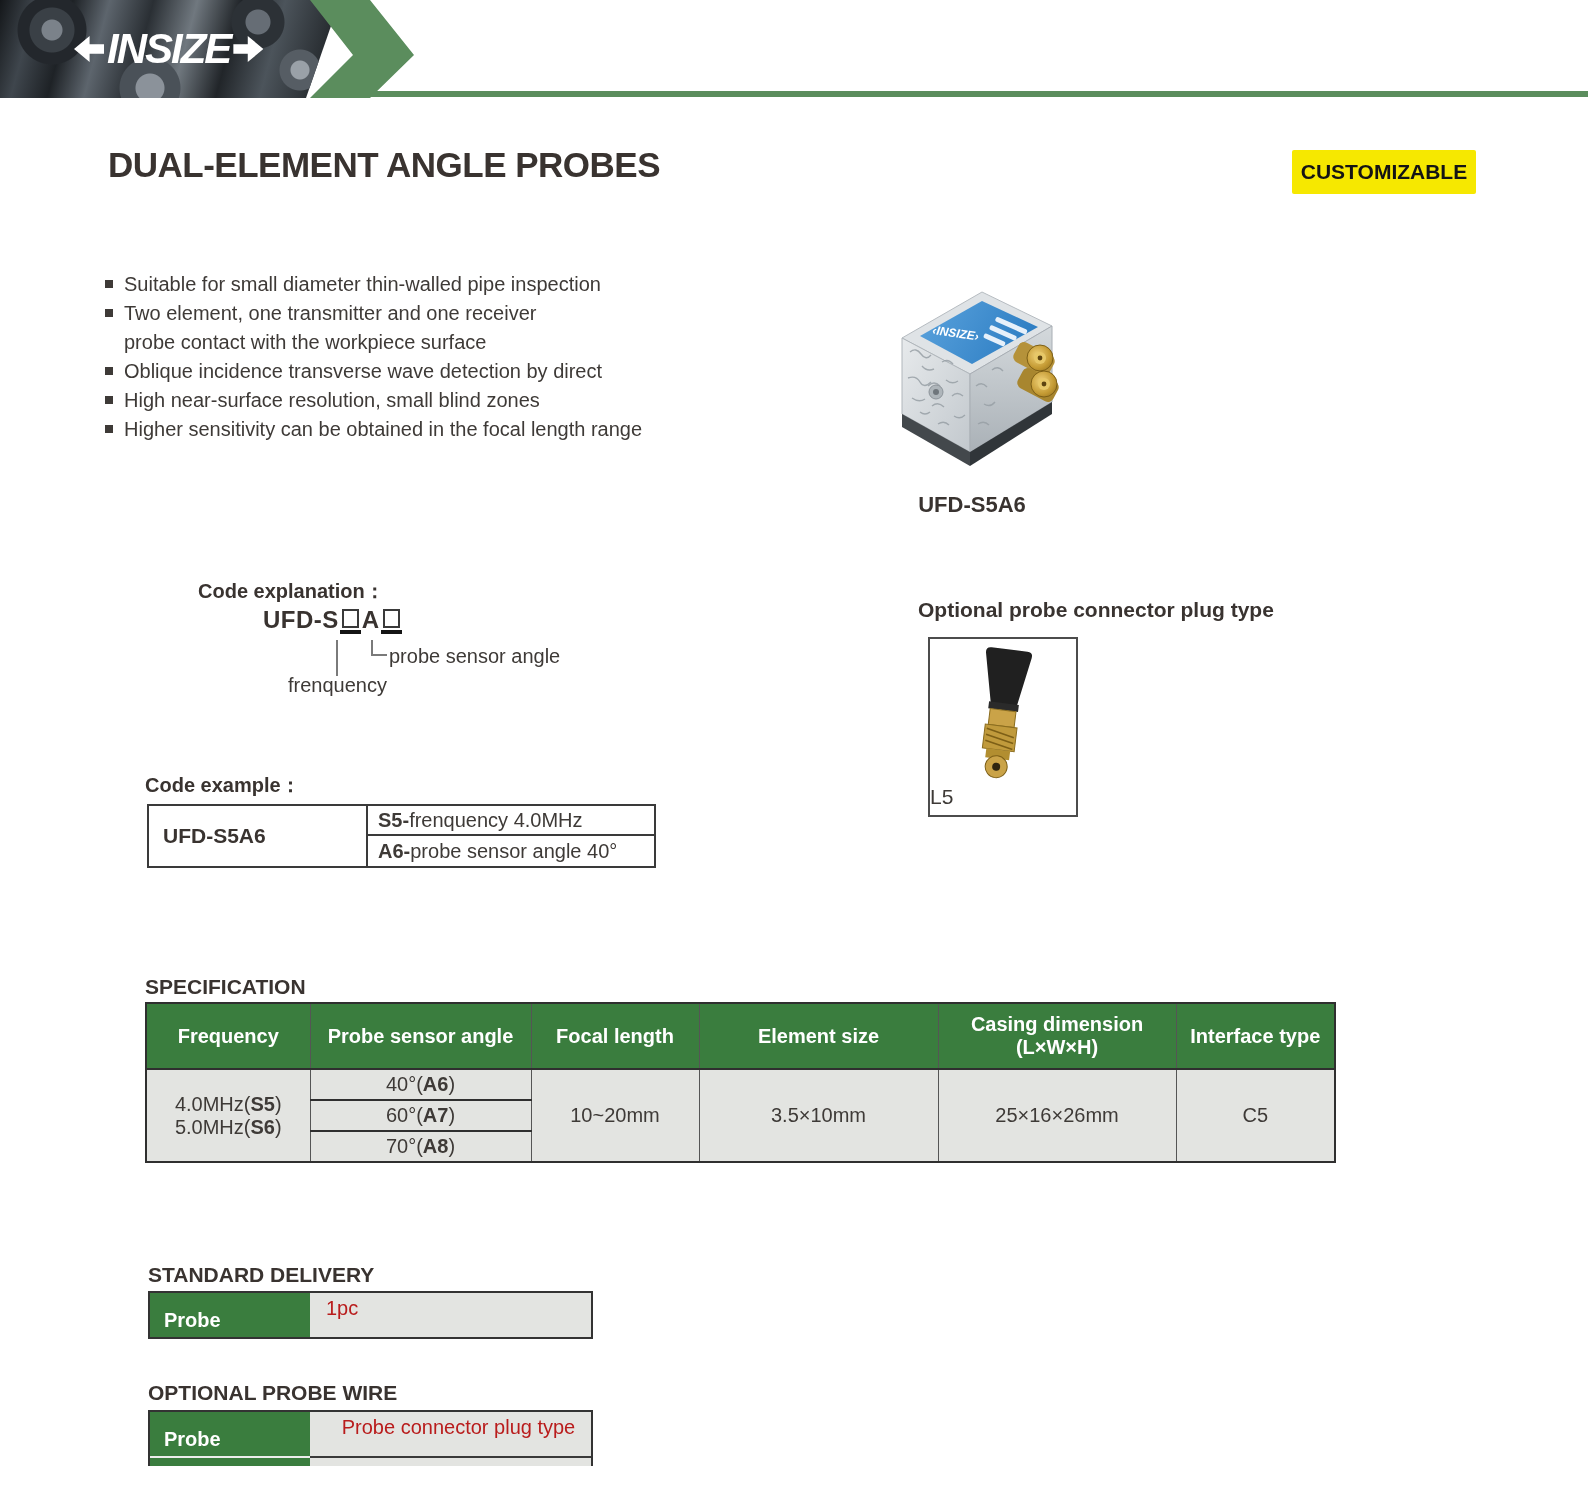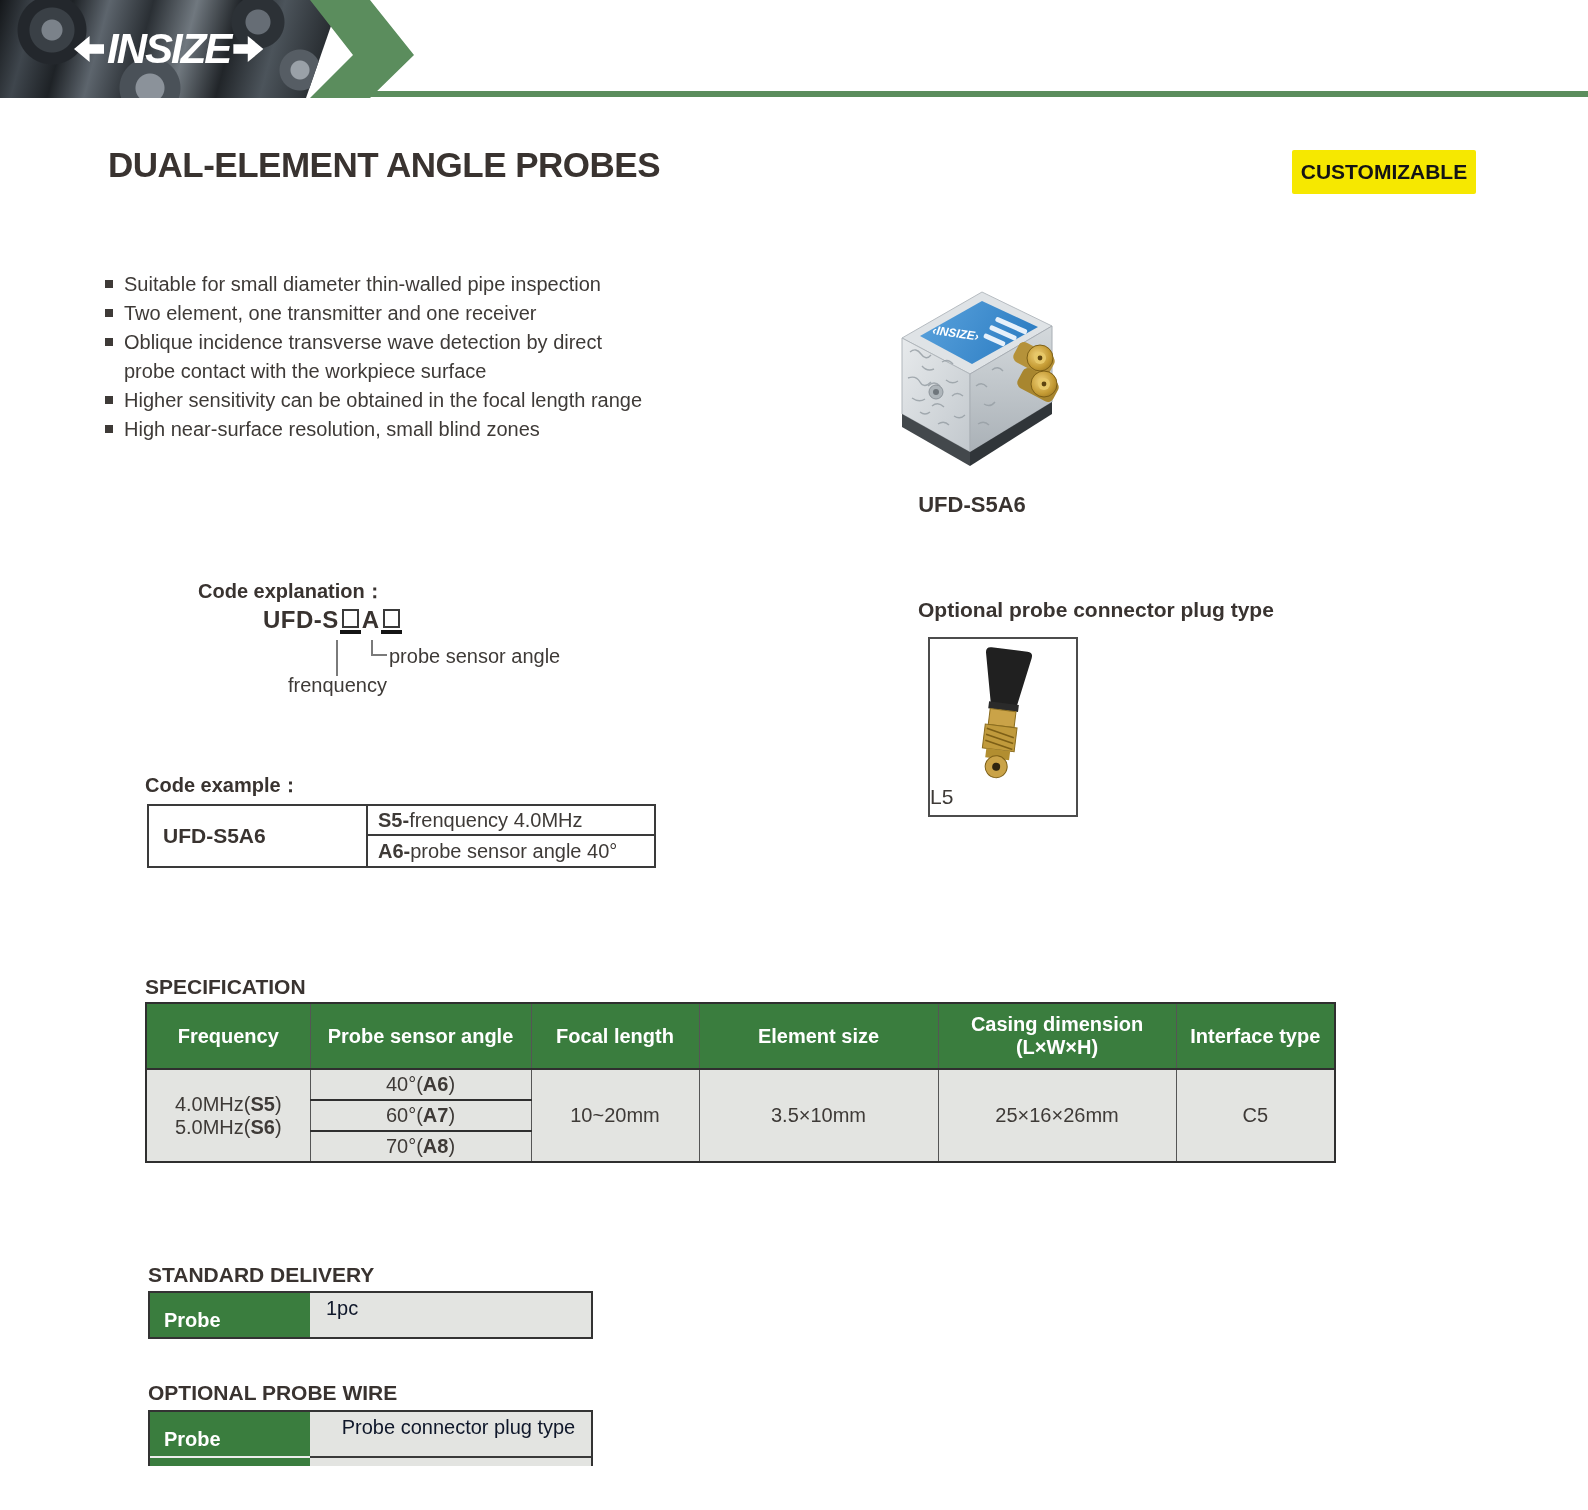--- a/index.html
+++ b/index.html
@@ -71,21 +71,21 @@
     border:1px solid #555;border-bottom:2px solid #2f2f2f;padding:2px 4px;text-align:center;}
   .sp-table td{background:#e3e4e1;font-size:20px;color:#3e3a37;text-align:center;height:29px;
     border-left:1px solid #555;border-right:1px solid #555;padding:0 4px;}
   .sp-table td.ang{border-bottom:2px solid #2f2f2f;}
   .sp-table td.ang.last{border-bottom:none;}
 
   
   .sd-heading{position:absolute;left:148px;top:1263px;font-size:21px;font-weight:bold;color:#393330;}
   .sd-table{position:absolute;left:148px;top:1291px;display:grid;grid-template-columns:160px 281px;border:2px solid #333;}
   .kv-label{background:#3a7d3e;color:#fff;font-weight:bold;font-size:20px;padding:16px 0 5px 14px;}
-  .kv-value{background:#e3e4e1;font-size:20px;padding:4px 0 5px 16px;color:#0f172a;}
+  .kv-value{background:#e3e4e1;font-size:20px;padding:4px 0 5px 16px;color:#b91c1c;}
   .kv-value.center{padding-left:16px;text-align:center;}
 
   .ow-heading{position:absolute;left:148px;top:1381px;font-size:21px;font-weight:bold;color:#393330;}
   .ow-table{position:absolute;left:148px;top:1410px;display:grid;grid-template-columns:160px 281px;border:2px solid #333;}
   .ow-table .r2l{border-top:2px solid #eceeec;text-decoration:underline;}
   .ow-table .r2v{border-top:2px solid #3a3a3a;}
 </style>
 </head>
 <body>
 
@@ -107,35 +107,35 @@
 
   <div class="features">
     <div class="feat">
         <span class="sq"></span>
         <span>Suitable for small diameter thin-walled pipe inspection</span>
       </div>
     <div class="feat">
         <span class="sq"></span>
         <span>Two element, one transmitter and one receiver</span>
       </div>
+    <div class="feat cont">
+        <span class="sq"></span>
+        <span>probe contact with the workpiece surface</span>
+      </div>
     <div class="feat">
         <span class="sq"></span>
         <span>Oblique incidence transverse wave detection by direct</span>
       </div>
-    <div class="feat cont">
-        <span class="sq"></span>
-        <span>probe contact with the workpiece surface</span>
+    <div class="feat">
+        <span class="sq"></span>
+        <span>High near-surface resolution, small blind zones</span>
       </div>
     <div class="feat">
         <span class="sq"></span>
         <span>Higher sensitivity can be obtained in the focal length range</span>
-      </div>
-    <div class="feat">
-        <span class="sq"></span>
-        <span>High near-surface resolution, small blind zones</span>
       </div>
   </div>
 
   <div class="probe-fig">
     <svg viewBox="0 0 200 205" width="200" height="205">
       <defs>
         <linearGradient id="gFaceL" x1="0" y1="0" x2="1" y2="1">
           <stop offset="0" stop-color="#e7eaec"></stop>
             <stop offset="1" stop-color="#c2c8cd"></stop>
         </linearGradient>

